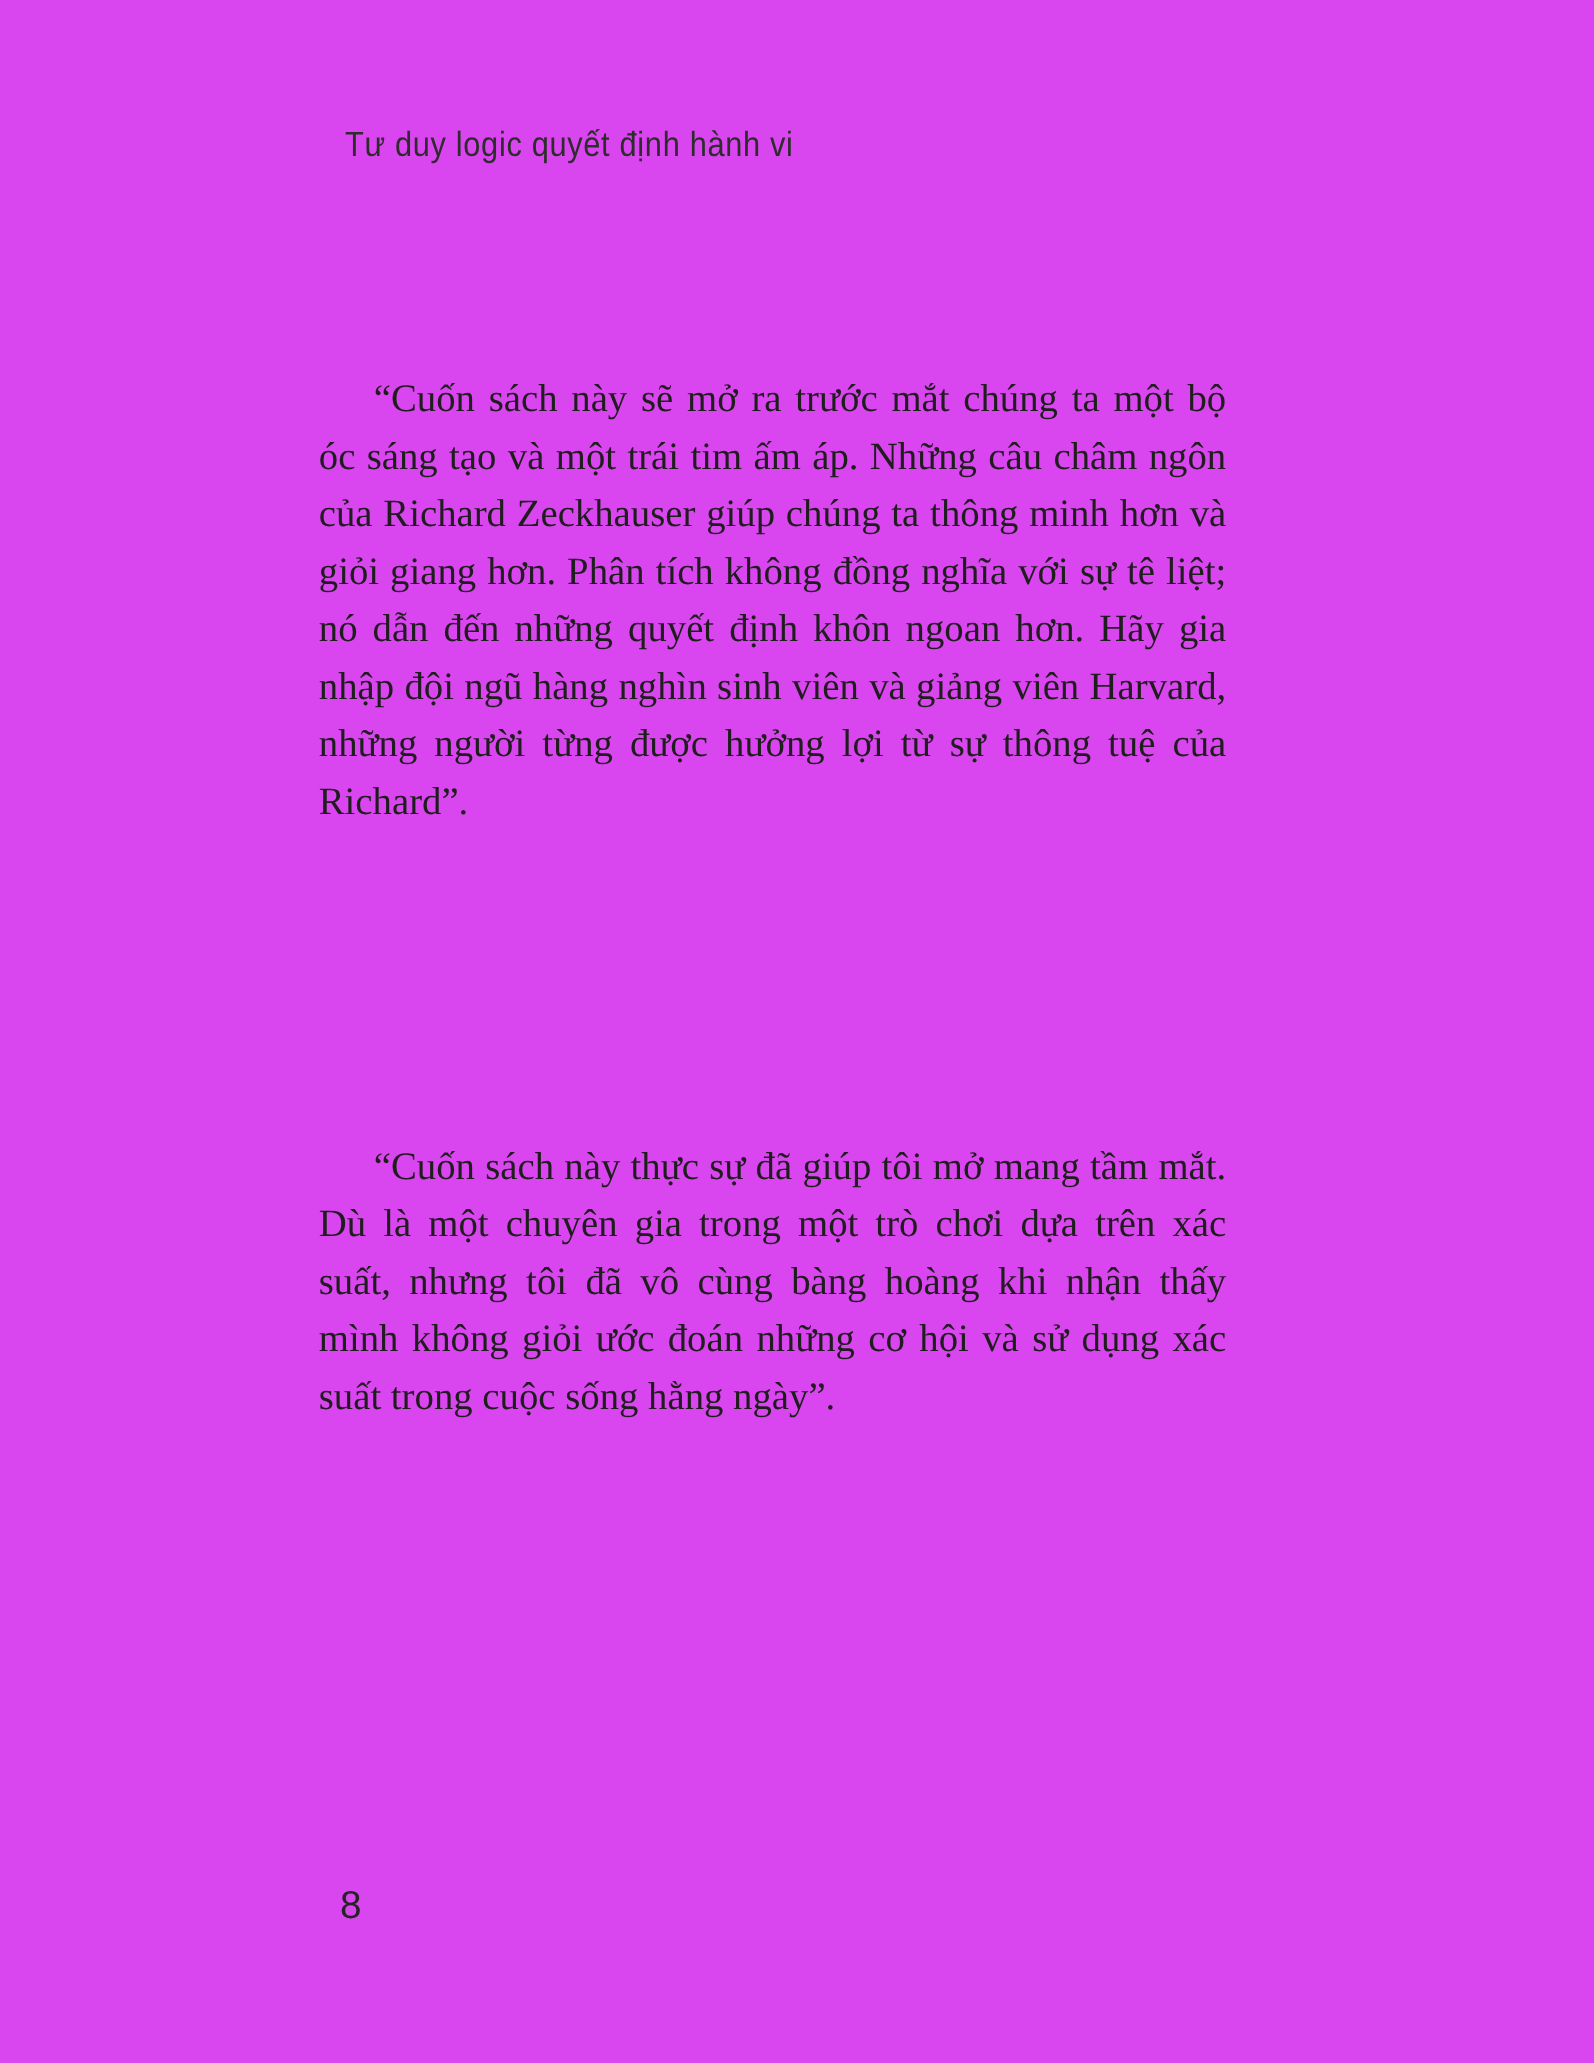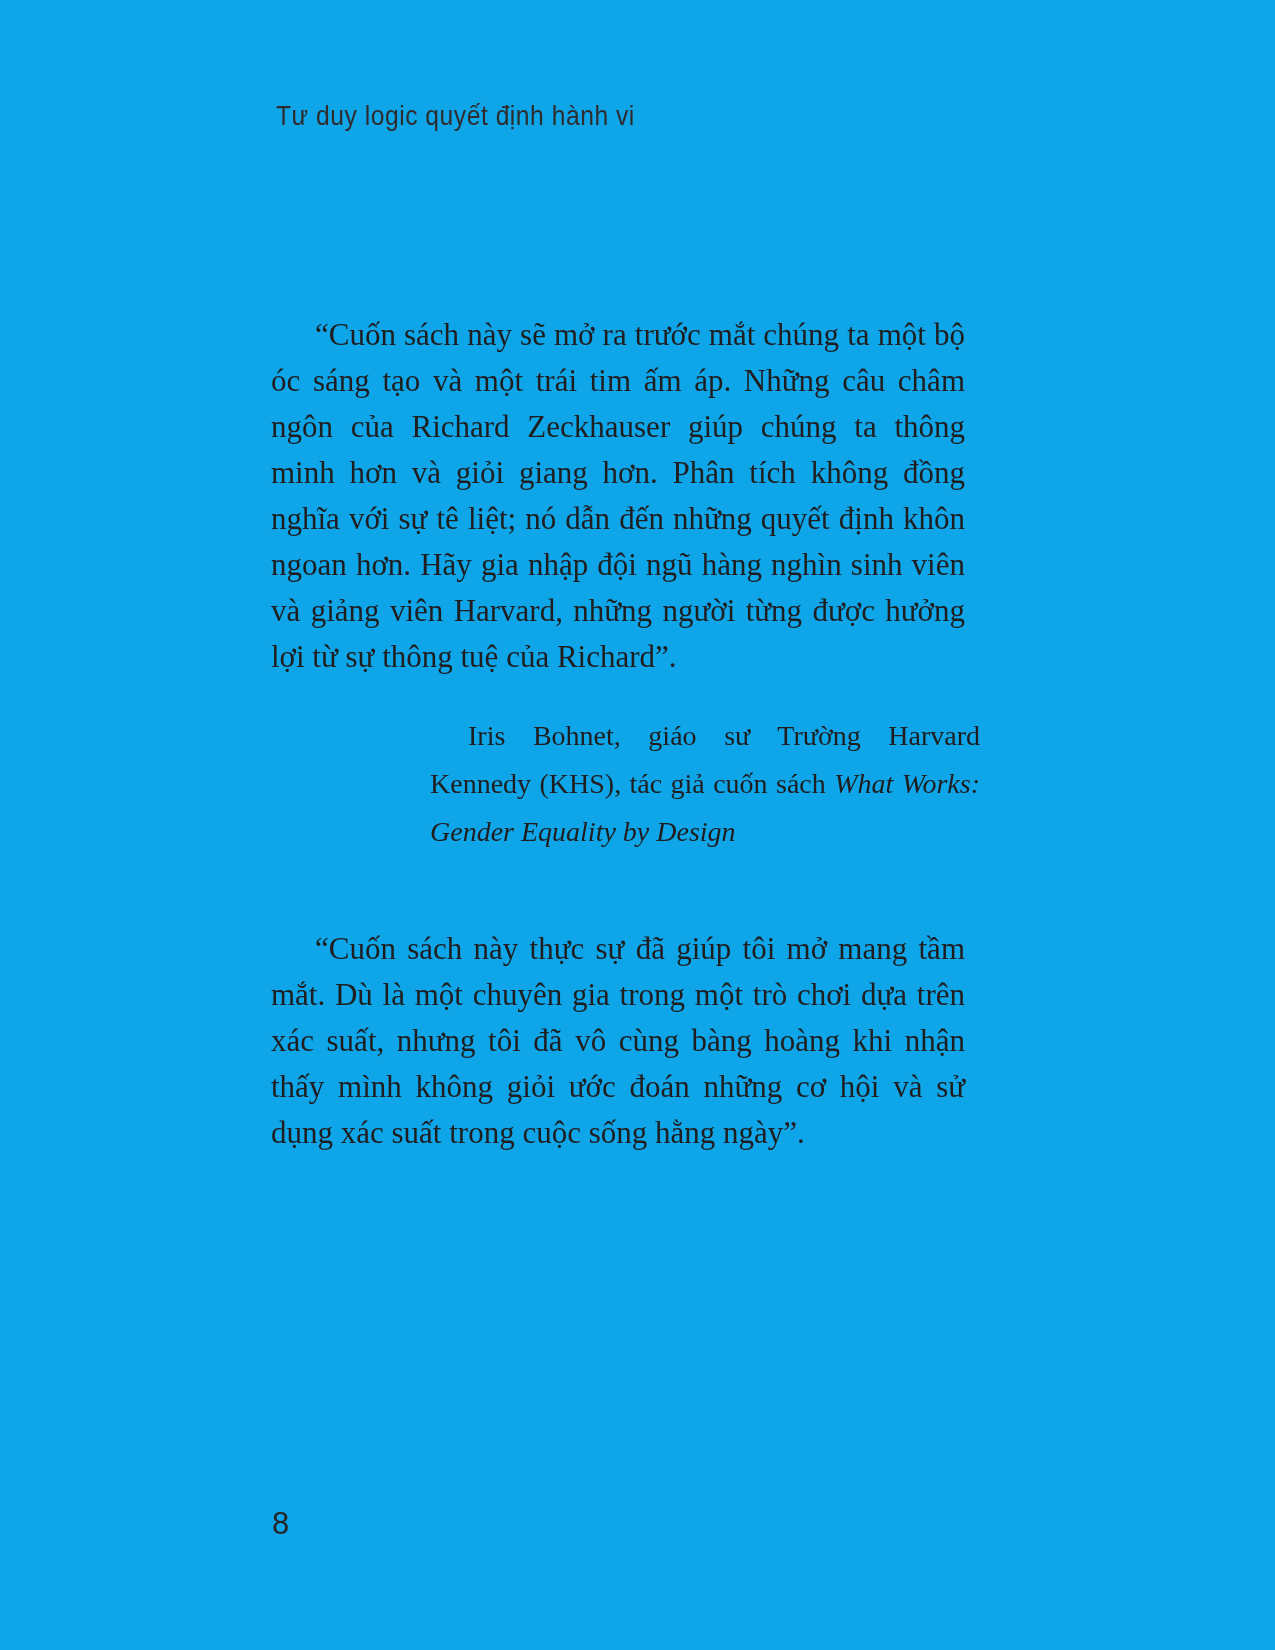--- a/index.html
+++ b/index.html
@@ -4,39 +4,39 @@
 <style>
   html, body {
     margin: 0;
     padding: 0;
     background: #ffffff;
   }
   .page {
     position: relative;
     width: 1275px;
     height: 1650px;
-    background: #0ea5e9;
+    background: #d946ef;
     overflow: hidden;
     color: #1f1d1e;
   }
   .running-header {
     position: absolute;
     left: 276px;
     top: 100px;
     font-family: "Liberation Sans", "DejaVu Sans", sans-serif;
     font-size: 28px;
     font-weight: 400;
     letter-spacing: 0.6px;
     color: #2e2c2d;
     transform: scaleX(0.88);
     transform-origin: left top;
     white-space: nowrap;
   }
   .quote-text {
-    margin: 16px;
+    margin: 0;
     font-family: "Liberation Serif", "DejaVu Serif", serif;
     font-size: 31px;
     line-height: 46px;
     text-align: justify;
     text-indent: 44px;
     color: #1f1d1e;
   }
   .quote-block {
     position: absolute;
     left: 255px;
@@ -73,23 +73,20 @@
 <body>
 
 <div class="page">
 
   <div class="running-header">Tư duy logic quyết định hành vi</div>
 
   <section class="quote-block qb1">
     <p class="quote-text">“Cuốn sách này sẽ mở ra trước mắt chúng ta một bộ óc sáng tạo và một trái tim ấm áp. Những câu châm ngôn của Richard Zeckhauser giúp chúng ta thông minh hơn và giỏi giang hơn. Phân tích không đồng nghĩa với sự tê liệt; nó dẫn đến những quyết định khôn ngoan hơn. Hãy gia nhập đội ngũ hàng nghìn sinh viên và giảng viên Harvard, những người từng được hưởng lợi từ sự thông tuệ của Richard”.</p>
   </section>
 
-  <div class="attribution attr1">
-    <span>Iris Bohnet, giáo sư Trường Harvard Kennedy (KHS), tác giả cuốn sách </span><em>What Works: Gender Equality by Design</em>
-  </div>
 
   <section class="quote-block qb2">
     <p class="quote-text">“Cuốn sách này thực sự đã giúp tôi mở mang tầm mắt. Dù là một chuyên gia trong một trò chơi dựa trên xác suất, nhưng tôi đã vô cùng bàng hoàng khi nhận thấy mình không giỏi ước đoán những cơ hội và sử dụng xác suất trong cuộc sống hằng ngày”.</p>
   </section>
 
 
   <div class="page-number">8</div>
 
 </div>
 

